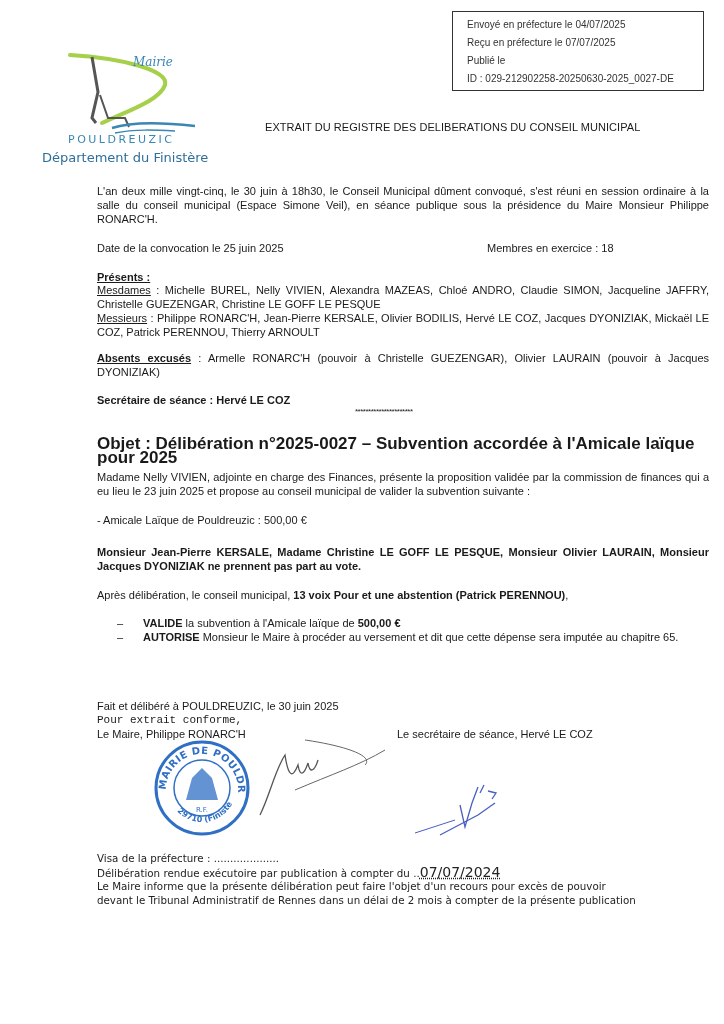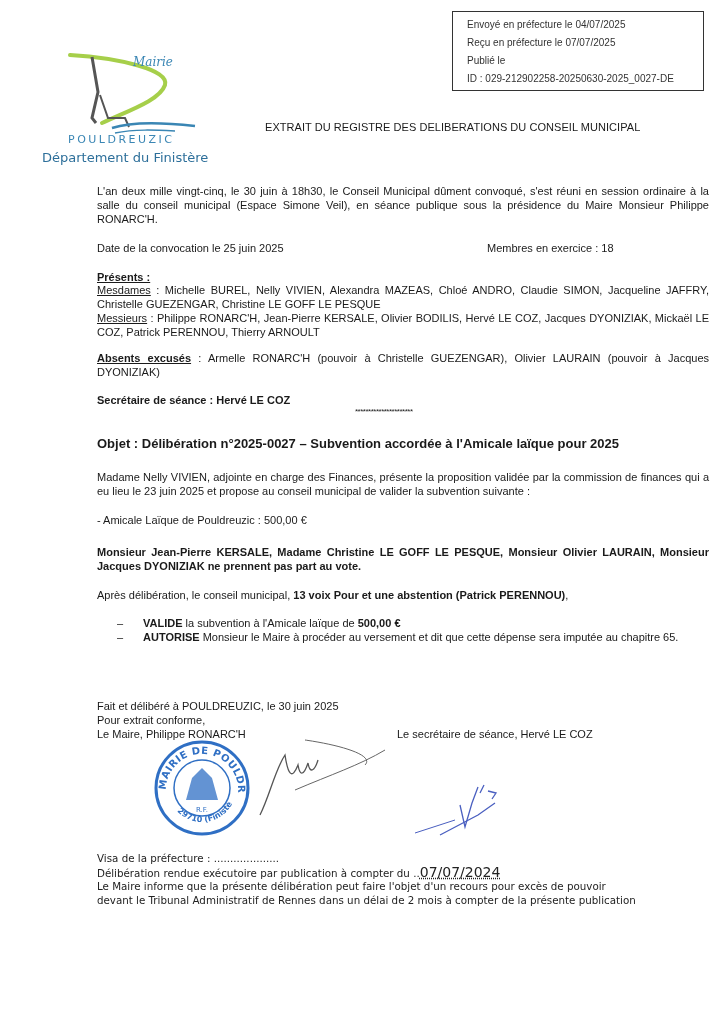--- a/index.html
+++ b/index.html
@@ -8,21 +8,21 @@
   .stamp-box { left: 452px; top: 11px; width: 252px; height: 80px; border: 1.5px solid #333; box-sizing: border-box; padding: 4px 0 0 14px; font-size: 10px; color: #333; }
   .stamp-box div { height: 18px; line-height: 18px; }
   .logo { left: 30px; top: 30px; width: 190px; height: 140px; text-align: right; }
   .dept { left: 42px; top: 150px; font-size: 13px; color: #2d6f9a; font-family: "DejaVu Sans", sans-serif; }
   .title { left: 221px; top: 121px; font-size: 11px; font-weight: normal; letter-spacing: 0.05px; margin-left: 44px; }
   .body-text { font-size: 11px; line-height: 14px; }
   .p { position: absolute; left: 97px; width: 612px; text-align: justify; }
   .u { text-decoration: underline; }
   .b { font-weight: bold; }
   .stars { left: 355px; top: 405px; font-size: 8px; letter-spacing: -0.5px; }
-  .objet { left: 97px; top: 437px; font-size: 13px; font-weight: bold; }
+  .objet { left: 97px; top: 437px; font-size: 17px; font-weight: bold; }
   .list-item { position: absolute; left: 117px; width: 590px; }
   .list-item .dash { position: absolute; left: 0; }
   .list-item .txt { position: absolute; left: 26px; width: 566px; }
   .footer { font-family: "DejaVu Sans", sans-serif; font-size: 10.3px; line-height: 13.5px; color: #222; }
   .dotted { text-decoration: underline dotted; }
 </style>
 </head>
 <body>
 
 <div class="abs stamp-box">
@@ -71,21 +71,21 @@
   <div class="list-item" style="top:616px;">
     <span class="dash">–</span>
     <span class="txt"><span class="b">VALIDE</span><span> la subvention à l'Amicale laïque de </span><span class="b">500,00 €</span></span>
   </div>
   <div class="list-item" style="top:630px;">
     <span class="dash">–</span>
     <span class="txt"><span class="b">AUTORISE</span><span> Monsieur le Maire à procéder au versement et dit que cette dépense sera imputée au chapitre 65.</span></span>
   </div>
 
   <div class="abs" style="left:97px; top:699px;">Fait et délibéré à POULDREUZIC, le 30 juin 2025</div>
-  <div class="abs" style="left:97px; top:713px;">Pour extrait conforme,</div>
+  <div class="abs" style="left:97px; top:713px;font-family:Liberation Mono, monospace;">Pour extrait conforme,</div>
   <div class="abs" style="left:97px; top:727px;">Le Maire, Philippe RONARC'H</div>
   <div class="abs" style="left:397px; top:727px;">Le secrétaire de séance, Hervé LE COZ</div>
 </div>
 
 <svg class="abs" style="left:152px; top:738px;" width="100" height="100" viewBox="0 0 100 100">
   <defs>
     <path id="sealTop" d="M 14 52 A 36 36 0 0 1 86 52"></path>
     <path id="sealBot" d="M 20 66 A 34 34 0 0 0 80 66"></path>
   </defs>
   <circle cx="50" cy="50" r="46" fill="none" stroke="#2f6fc4" stroke-width="3"></circle>

